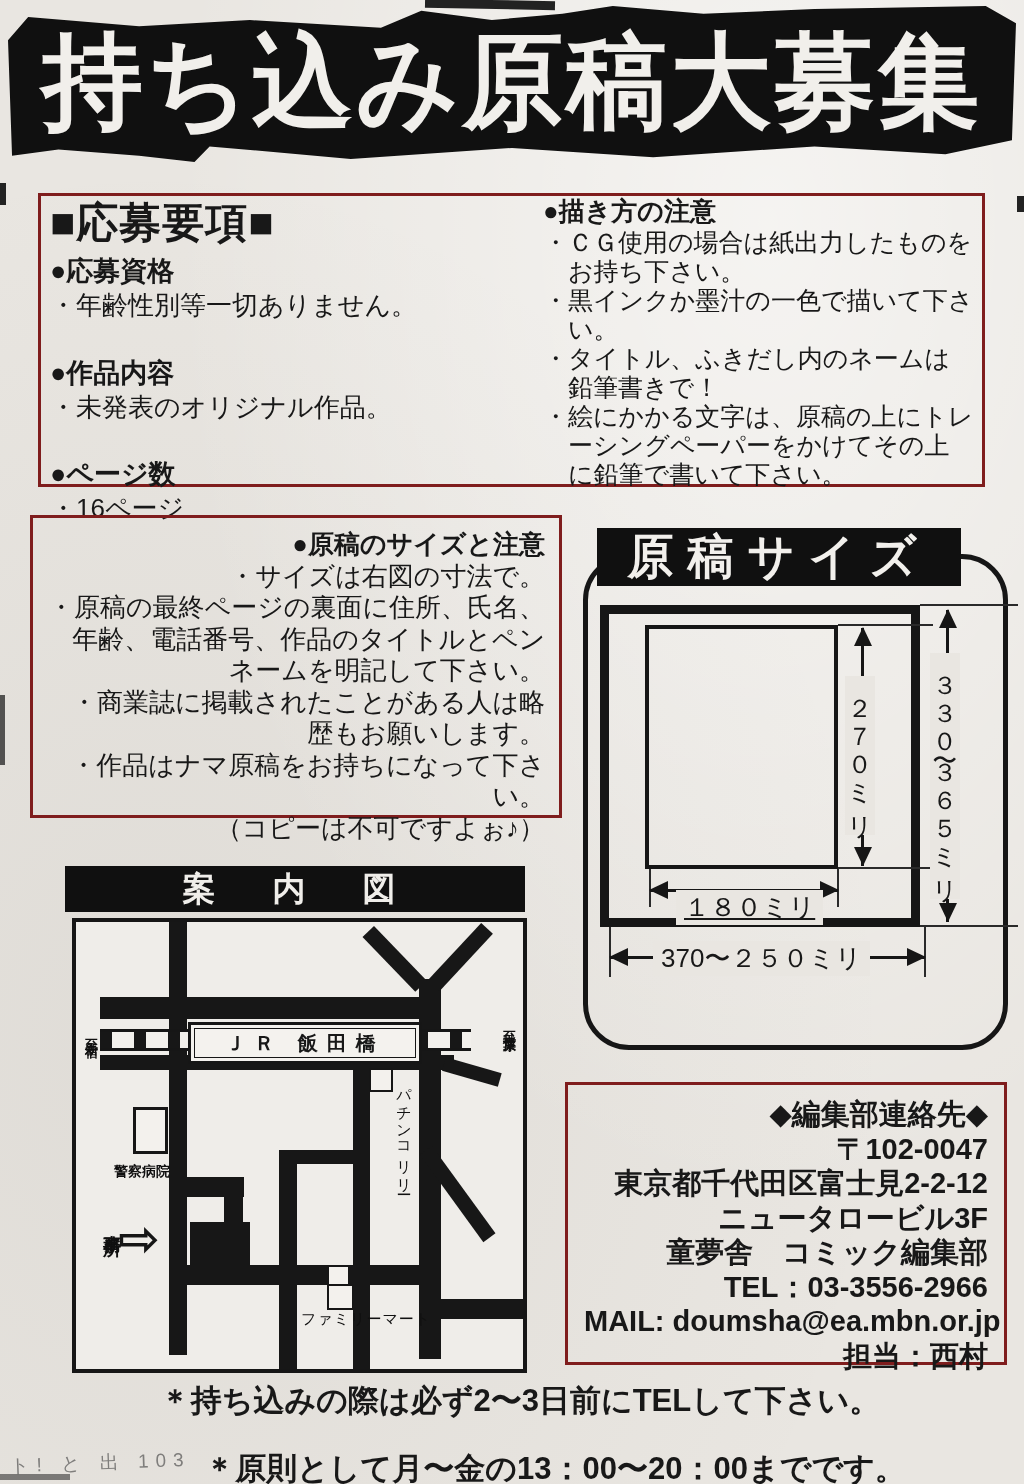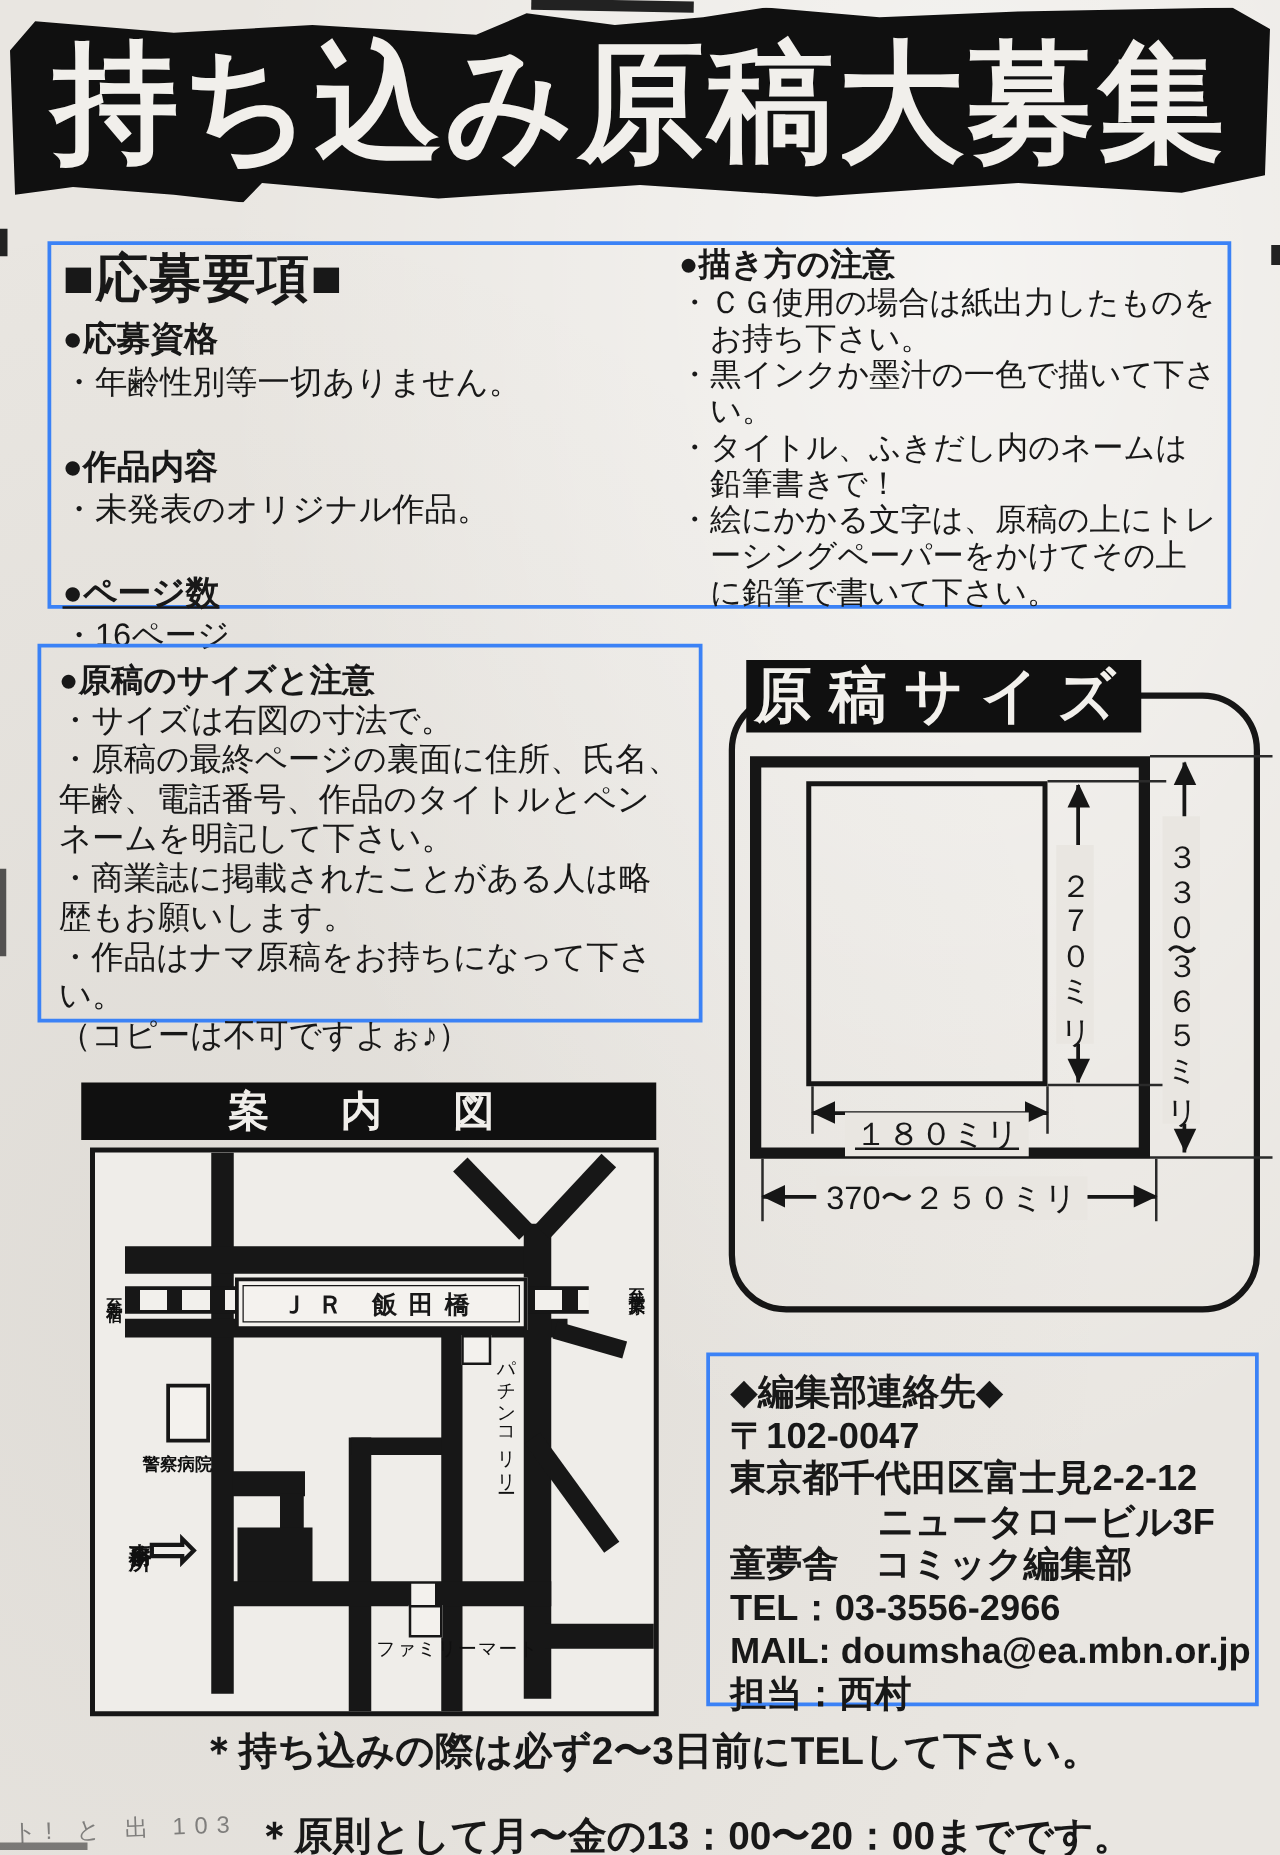--- a/index.html
+++ b/index.html
@@ -17,39 +17,39 @@
   .banner{
     left:8px;top:6px;width:1008px;height:156px;background:#101010;
     clip-path:polygon(0 22%,2% 7%,13% 13%,24% 9%,37% 14%,41% 3%,48% 9%,55% 5%,60% 0,69% 5%,80% 2%,97% 0,100% 11%,99.6% 86%,93% 95%,80% 90%,64% 97%,50% 91%,34% 98%,20% 90%,18.5% 100%,13% 96%,5% 92%,.4% 96%);
     display:flex;align-items:center;justify-content:center;
   }
   .banner-title{
     color:#f1efeb;font-size:101px;font-weight:900;letter-spacing:3px;
     white-space:nowrap;transform:scaleY(1.04);
   }
   
-  .frame{border:3px solid #3b82f6;}
+  .frame{border:3px solid #7f1d1d;text-align:right;}
   
   .gbox{left:38px;top:193px;width:947px;height:294px;}
   .gcol-l{left:50px;top:200px;width:460px;}
   .gtitle{font-size:42px;font-weight:900;letter-spacing:1px;line-height:1.1;margin-bottom:10px;white-space:nowrap;}
   .ghead{font-size:27px;font-weight:700;line-height:1.15;}
   .gitem{font-size:26px;line-height:1.2;margin-top:3px;}
   .gsp1{margin-top:37px;}
-  .gsp2{margin-top:35px;text-decoration:underline;}
+  .gsp2{margin-top:35px;}
   .gcol-r{left:543px;top:197px;width:432px;font-size:25px;line-height:29px;}
   .gcol-r .ghead{font-size:26px;margin-bottom:1px;}
   .hang{padding-left:25px;text-indent:-25px;}
   
   .sbox{left:30px;top:515px;width:532px;height:303px;padding:11px 14px;font-size:26px;line-height:31.5px;}
   .shead{font-weight:700;}
   
   .diagram{left:583px;top:528px;width:441px;height:532px;}
   .d-round{left:0;top:26px;width:425px;height:496px;border:5px solid #161616;border-radius:46px;}
-  .d-title{left:14px;top:0;width:316px;height:58px;background:#101010;display:flex;align-items:center;justify-content:center;z-index:3;}
+  .d-title{left:14px;top:0;width:364px;height:58px;background:#101010;display:flex;align-items:center;justify-content:center;z-index:3;}
   .d-title span{color:#f2f0ec;font-size:46px;font-weight:900;letter-spacing:14px;transform:scaleY(1.05);white-space:nowrap;}
   .d-paper{left:17px;top:77px;width:320px;height:322px;border:9px solid #161616;}
   .d-inner{left:62px;top:97px;width:193px;height:244px;border:4px solid #161616;}
   .thin{background:#2a2a2a;}
   .dimline-v{width:3px;background:#161616;}
   .dimline-h{height:3px;background:#161616;}
   .tri{width:0;height:0;}
   .tri-up{border-left:9px solid transparent;border-right:9px solid transparent;border-bottom:19px solid #161616;}
   .tri-dn{border-left:9px solid transparent;border-right:9px solid transparent;border-top:19px solid #161616;}
   .tri-lt{border-top:9px solid transparent;border-bottom:9px solid transparent;border-right:19px solid #161616;}

